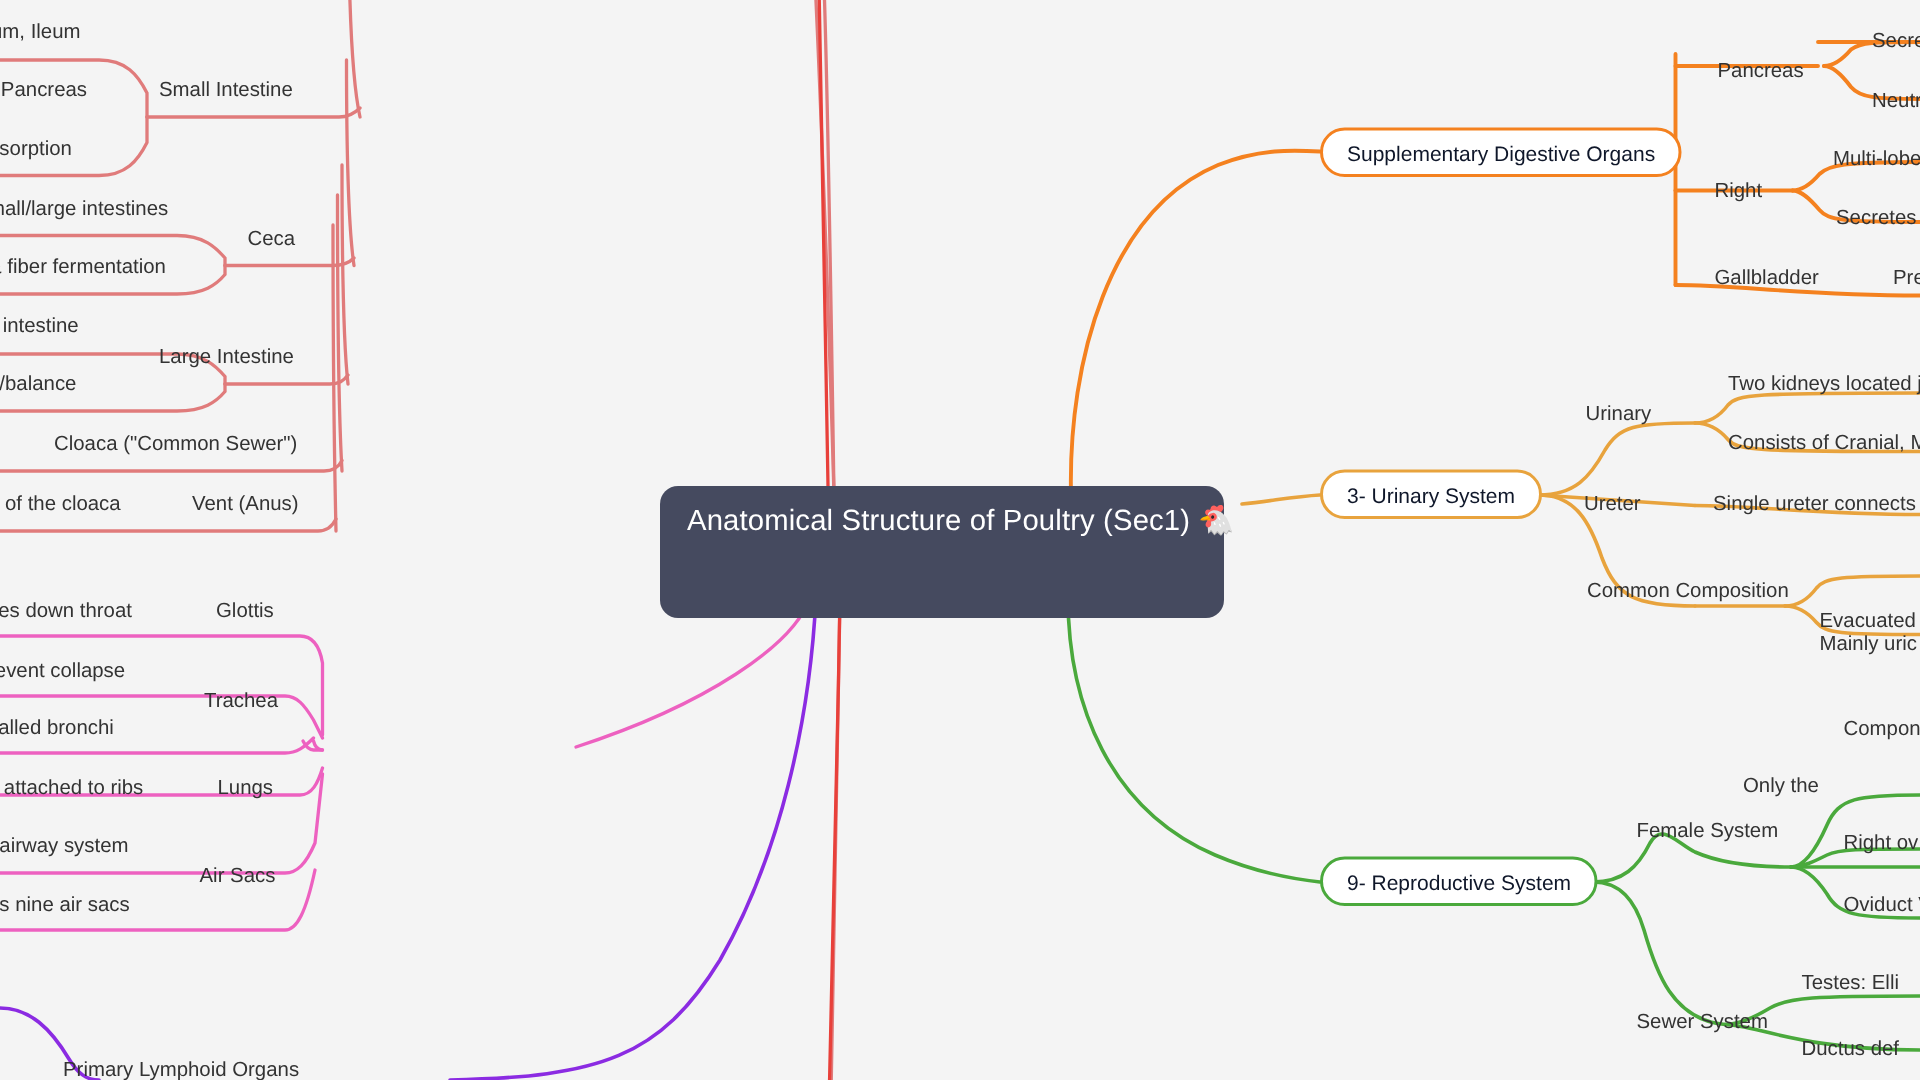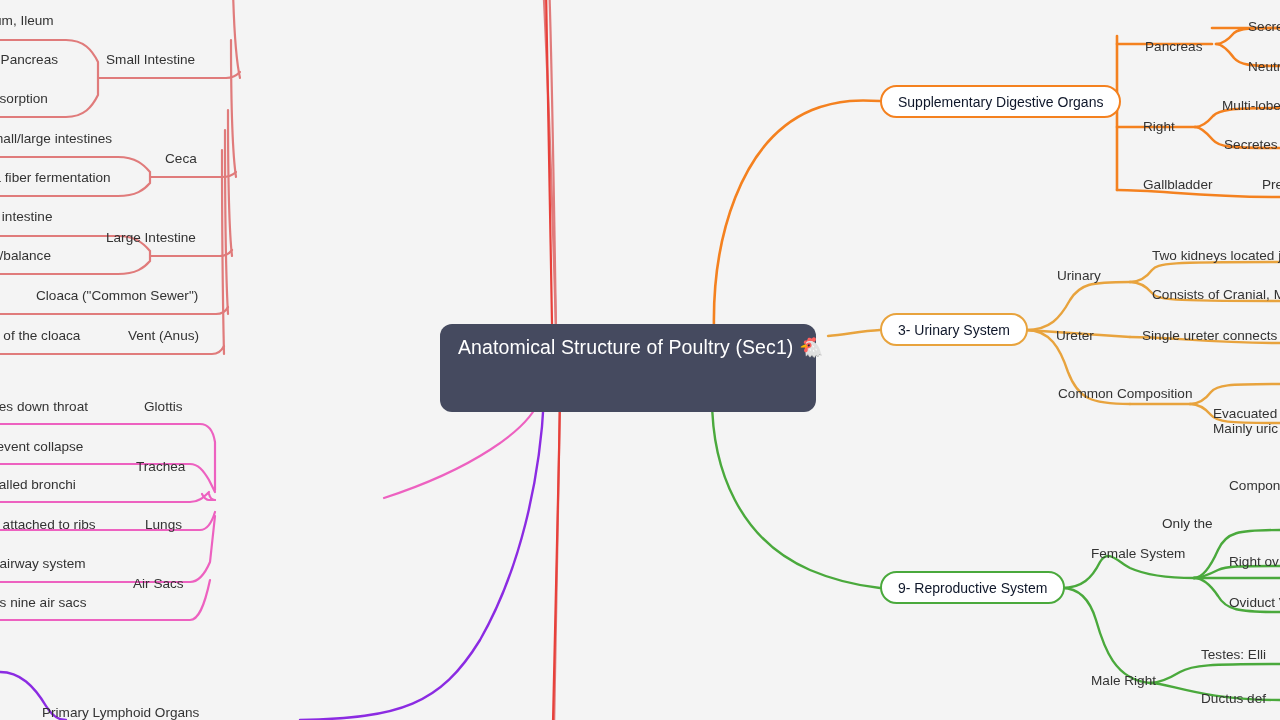--- a/index.html
+++ b/index.html
@@ -271,19 +271,19 @@
   <div class="lbl" style="left:1058px; top:385px;">Common Composition</div>
   <div class="lbl" style="left:1213px; top:384px;margin-top:36px;">Mainly uric</div>
   <div class="lbl" style="left:1213px; top:405px;">Evacuated</div>
 
   <div class="lbl" style="left:1091px; top:545px;">Female System</div>
   <div class="lbl" style="left:1229px; top:477px;">Compon</div>
   <div class="lbl" style="left:1162px; top:515px;">Only the</div>
   <div class="lbl" style="left:1229px; top:553px;">Right ov</div>
   <div class="lbl two-line" style="left:1229px; top:594px;">Oviduct
 Vagina</div>
-  <div class="lbl" style="left:1091px; top:672px;">Male Right</div>
+  <div class="lbl" style="left:1091px; top:672px;">Sewer System</div>
   <div class="lbl" style="left:1201px; top:646px;">Testes: Elli</div>
   <div class="lbl" style="left:1201px; top:690px;">Ductus def</div>
 
   <div class="lbl" style="left:42px; top:704px;">Primary Lymphoid Organs</div>
 
 </div>
 
 </body></html>

